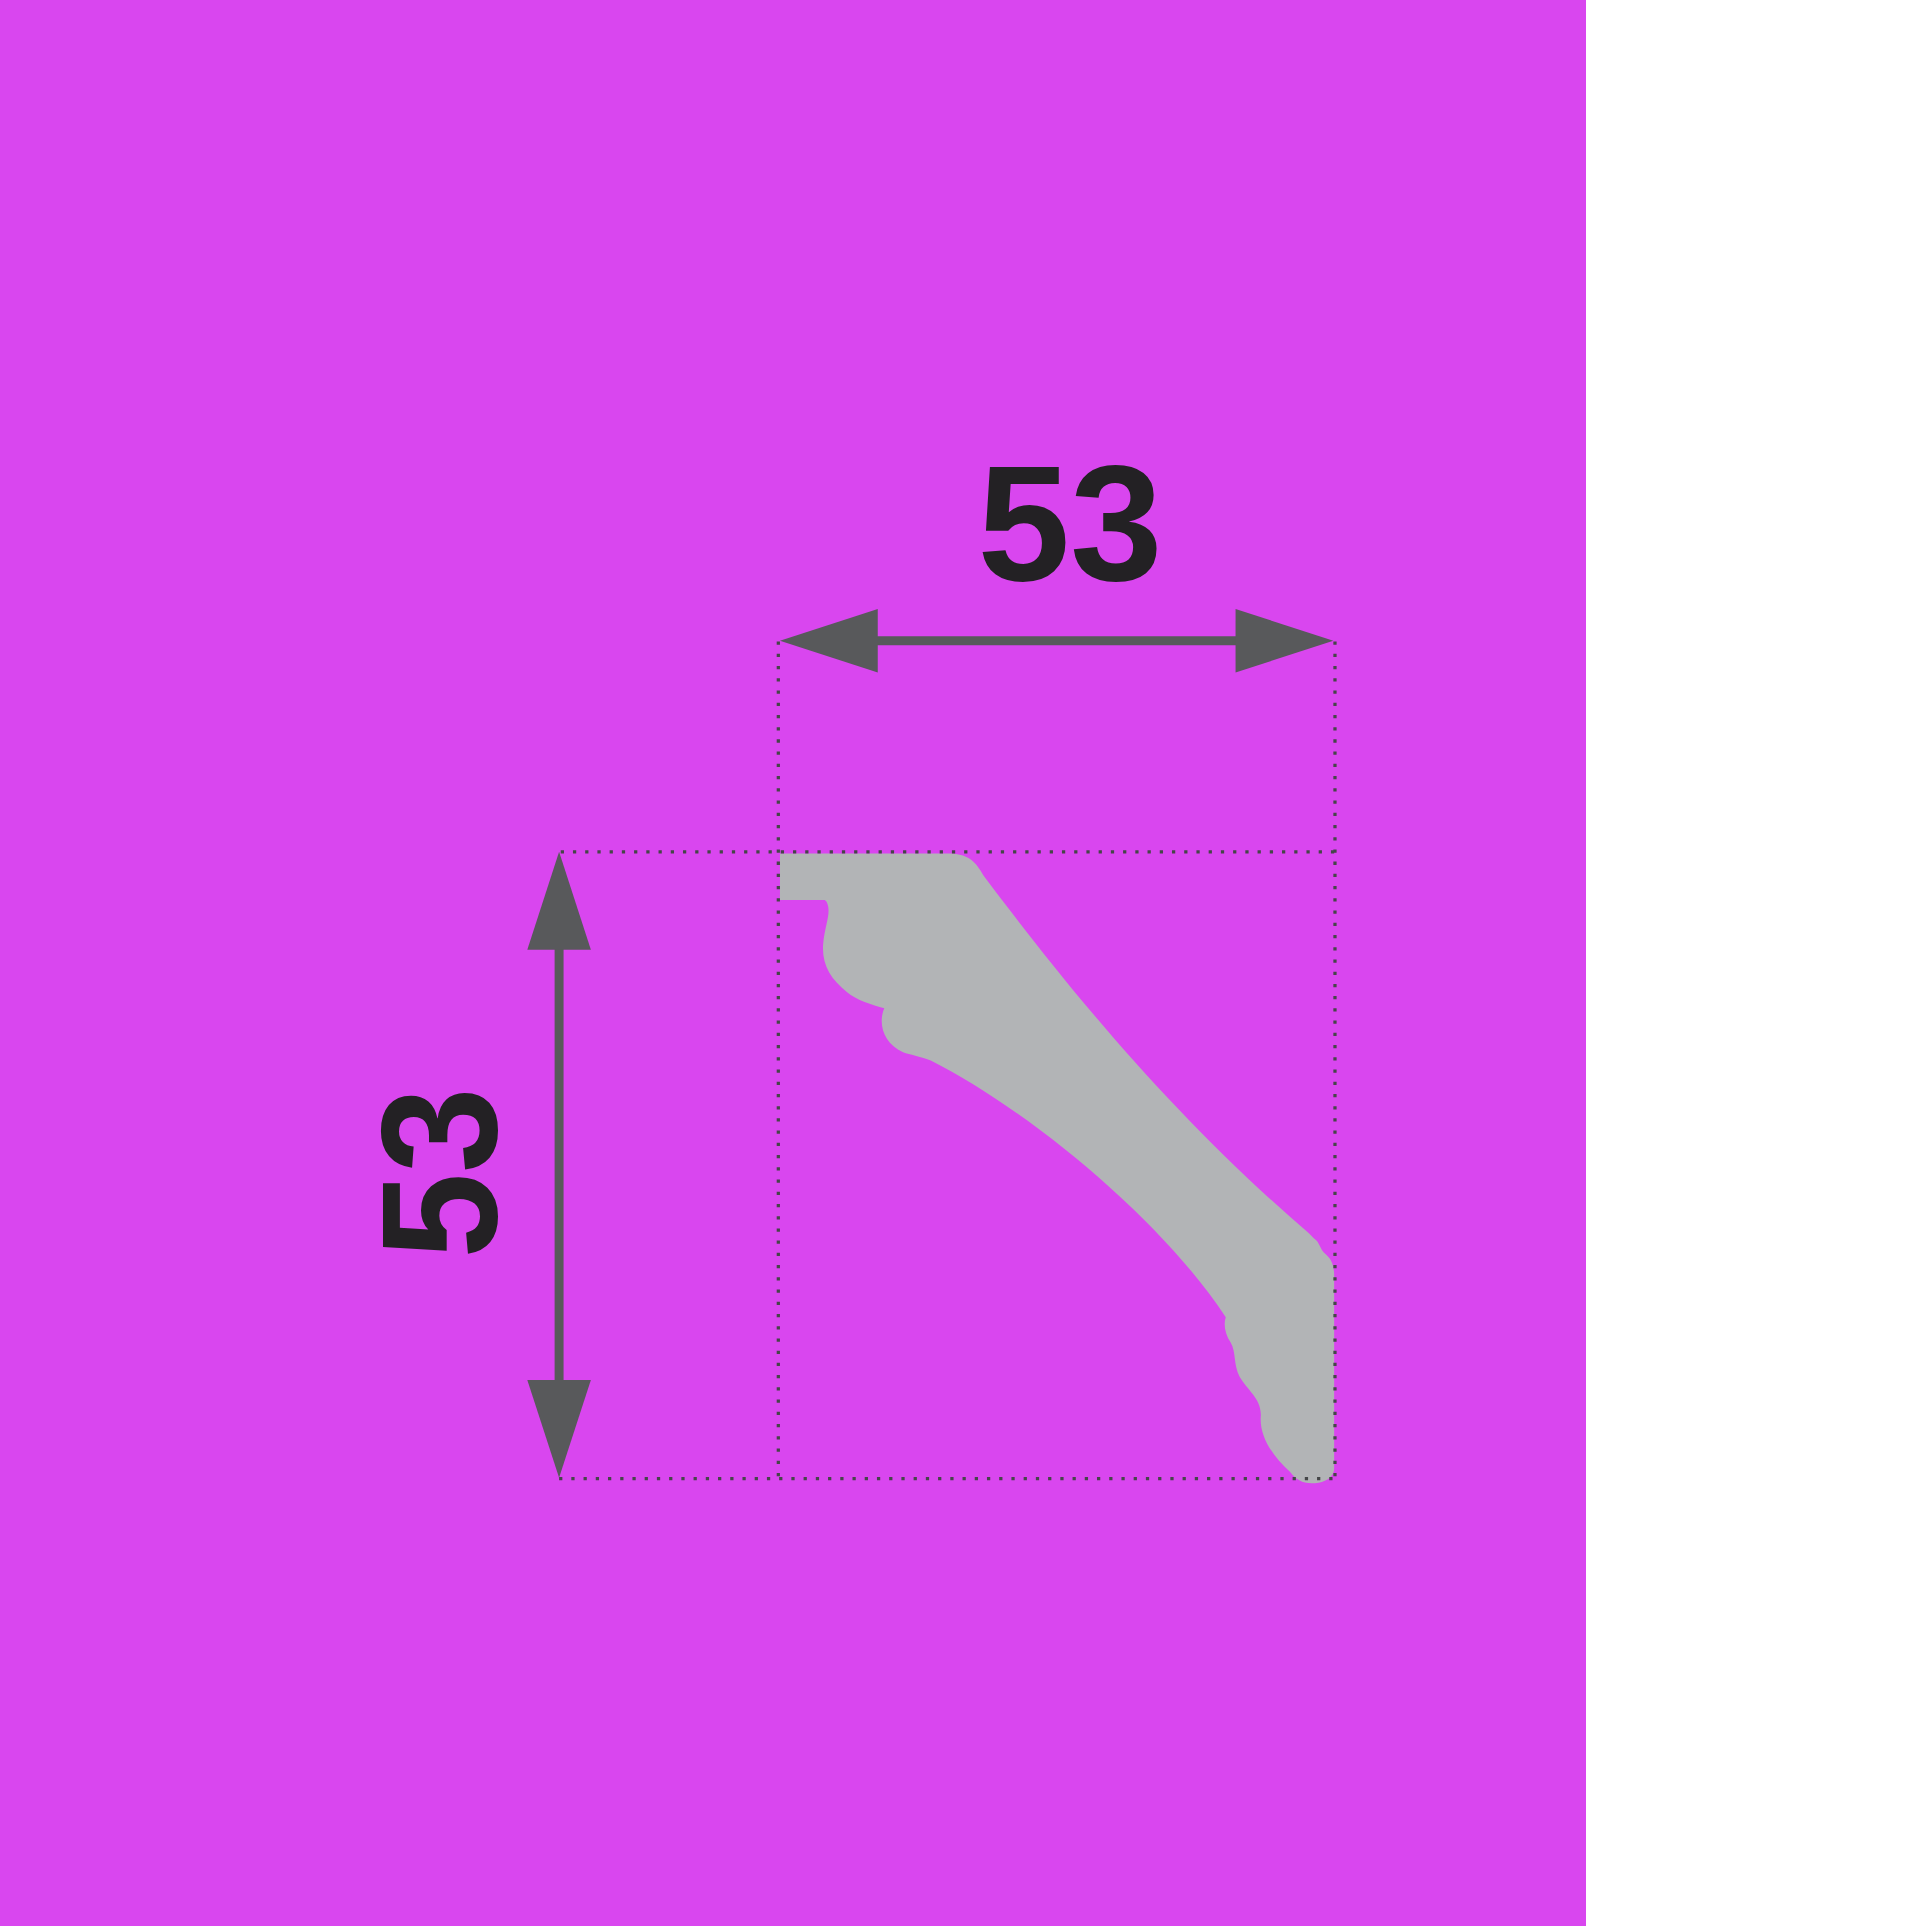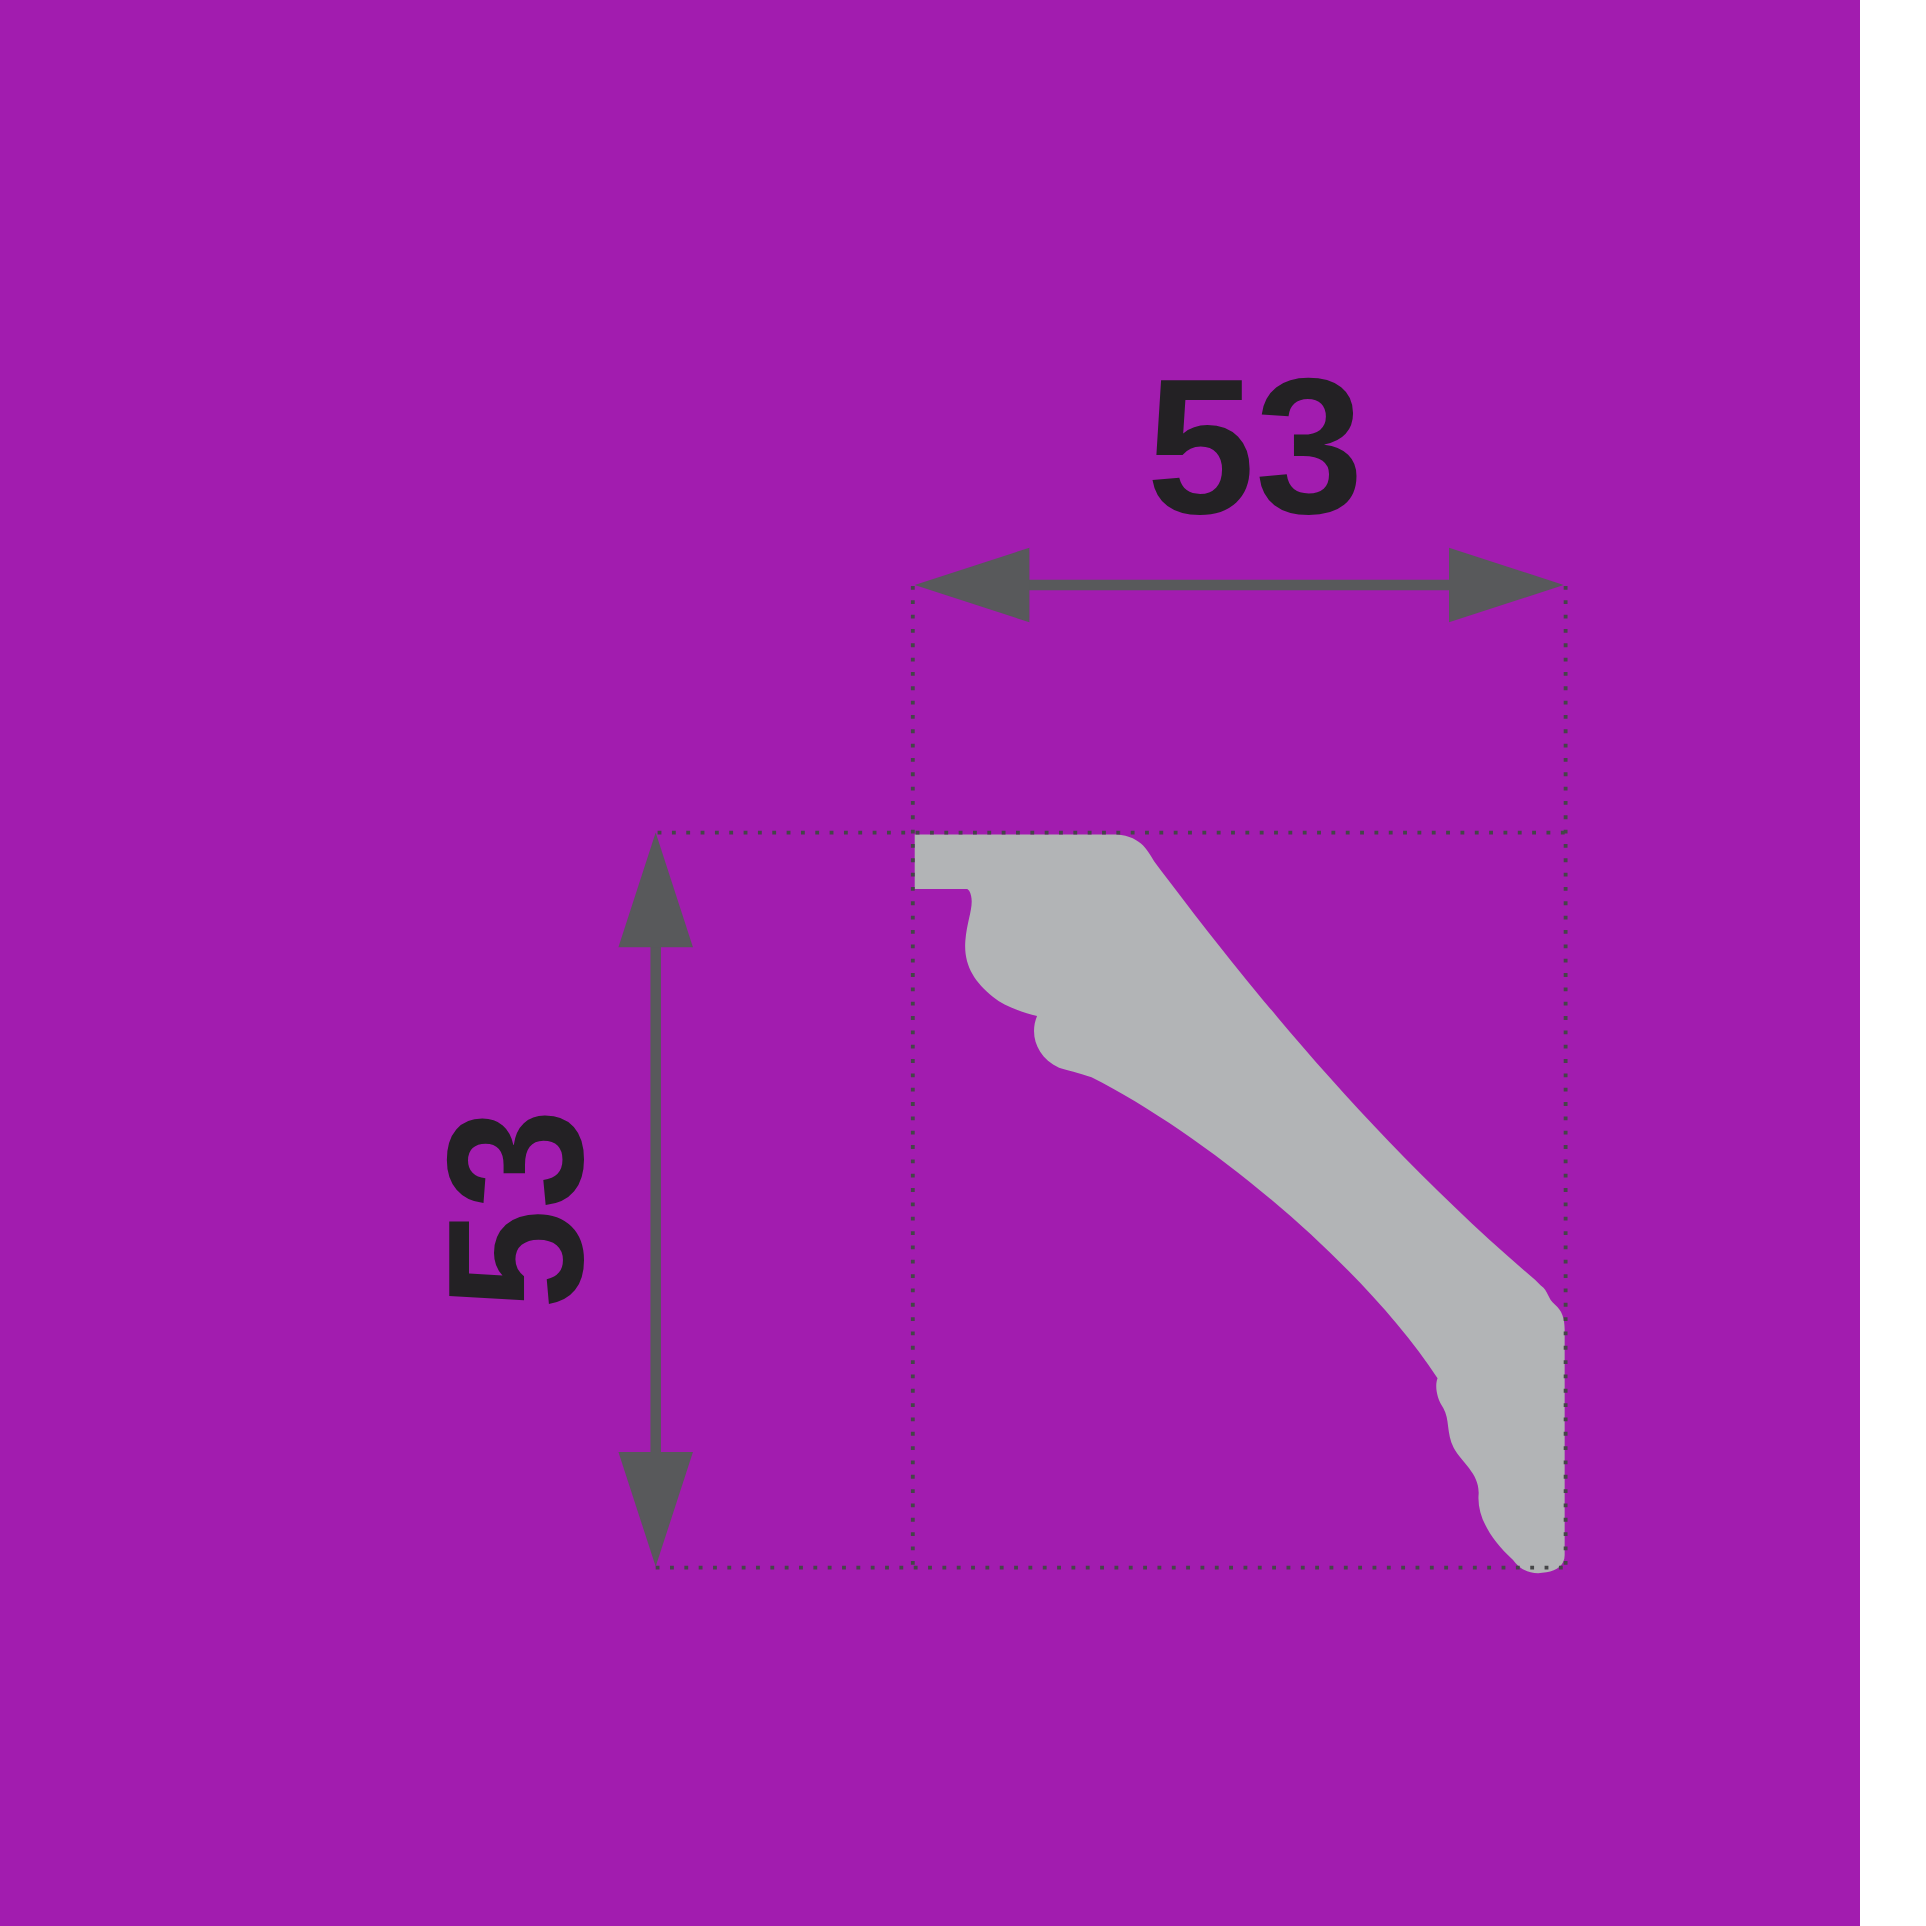--- a/index.html
+++ b/index.html
@@ -2,23 +2,23 @@
 <html><head>
 <meta charset="utf-8">
 <style>
   html, body {
     margin: 0;
     padding: 0;
     background: #ffffff;
   }
   .canvas {
     position: relative;
-    width: 1860px;
+    width: 1586px;
     height: 1927px;
-    background: #a21caf;
+    background: #d946ef;
     font-family: "Liberation Sans", sans-serif;
     overflow: hidden;
   }
   .canvas svg {
     position: absolute;
     top: 0;
     left: 0;
     width: 100%;
     height: 100%;
   }

